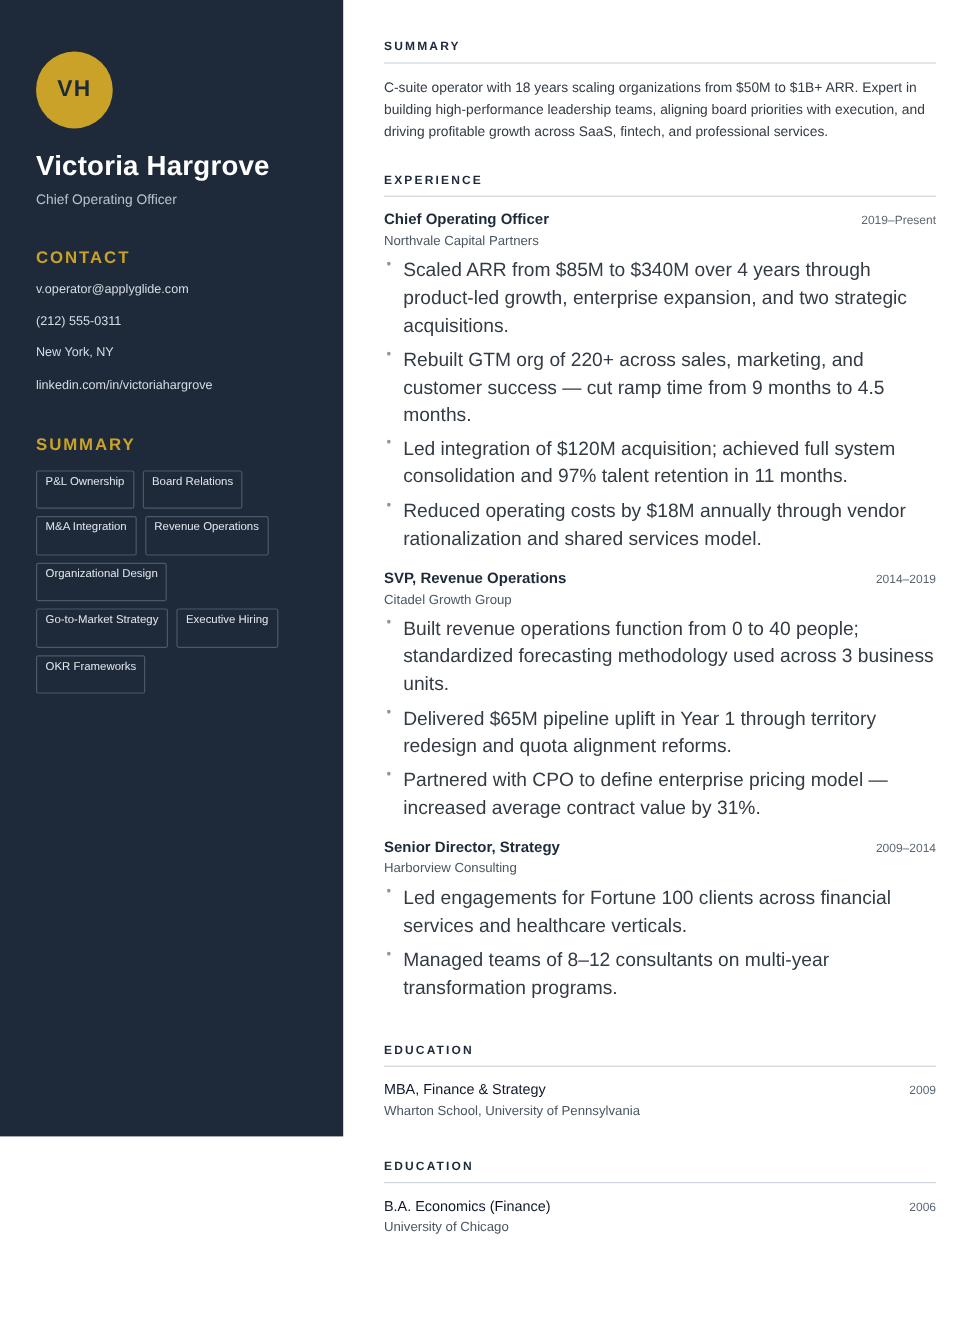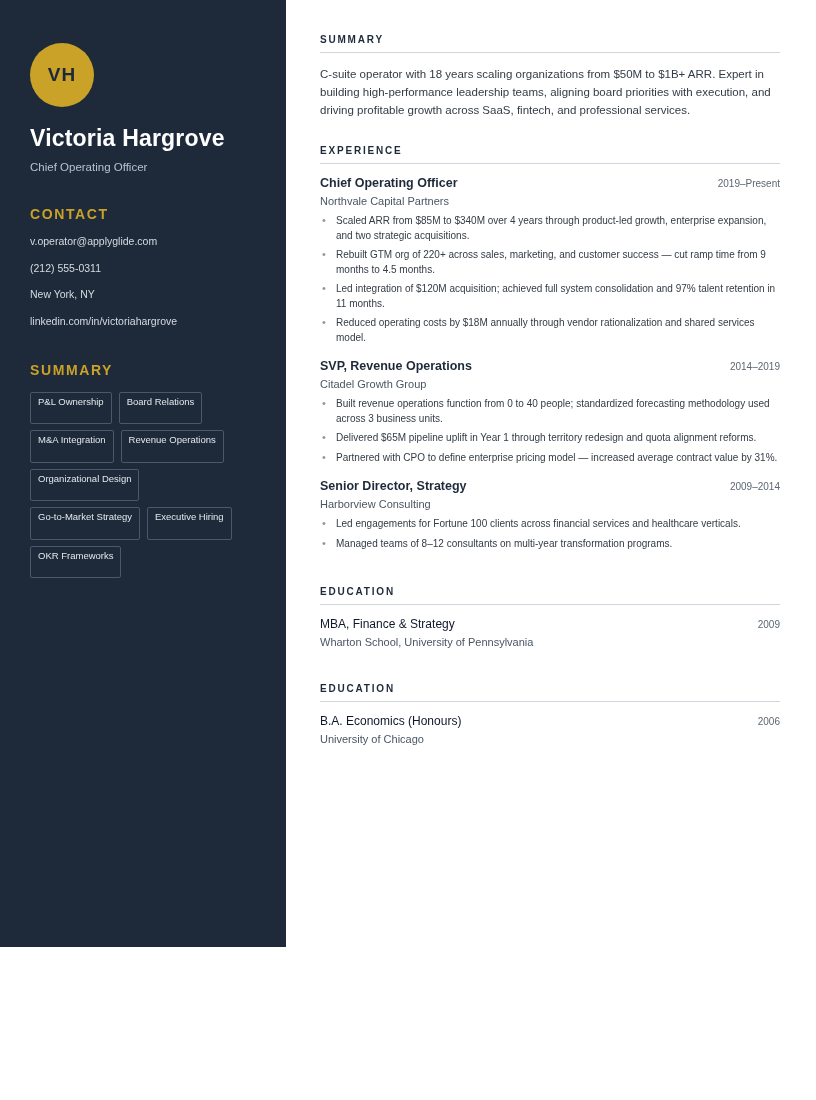--- a/index.html
+++ b/index.html
@@ -140,21 +140,21 @@
     margin-top: 5px;
   }
   ul.bullets {
     list-style: none;
     margin: 7px 0 0 0;
     padding: 0;
   }
   ul.bullets li {
     position: relative;
     padding-left: 16px;
-    font-size: 10px;
+    font-size: 16px;
     line-height: 1.45;
     color: #333b45;
     margin-bottom: 5px;
   }
   ul.bullets li:before {
     content: "\2022";
     position: absolute;
     left: 2px;
     top: -1px;
     color: #8d96a1;
@@ -278,21 +278,21 @@
           <span class="edu-year">2009</span>
         </div>
         <div class="edu-school">Wharton School, University of Pennsylvania</div>
       </div>
     </section>
 
     <section class="section edu-gap-top">
       <h2 class="section-title">EDUCATION</h2>
       <div class="edu-item">
         <div class="edu-head">
-          <span class="edu-degree">B.A. Economics (Honours)</span>
+          <span class="edu-degree">B.A. Economics (Finance)</span>
           <span class="edu-year">2006</span>
         </div>
         <div class="edu-school">University of Chicago</div>
       </div>
     </section>
 
   </main>
 </div>
 
 </body></html>

